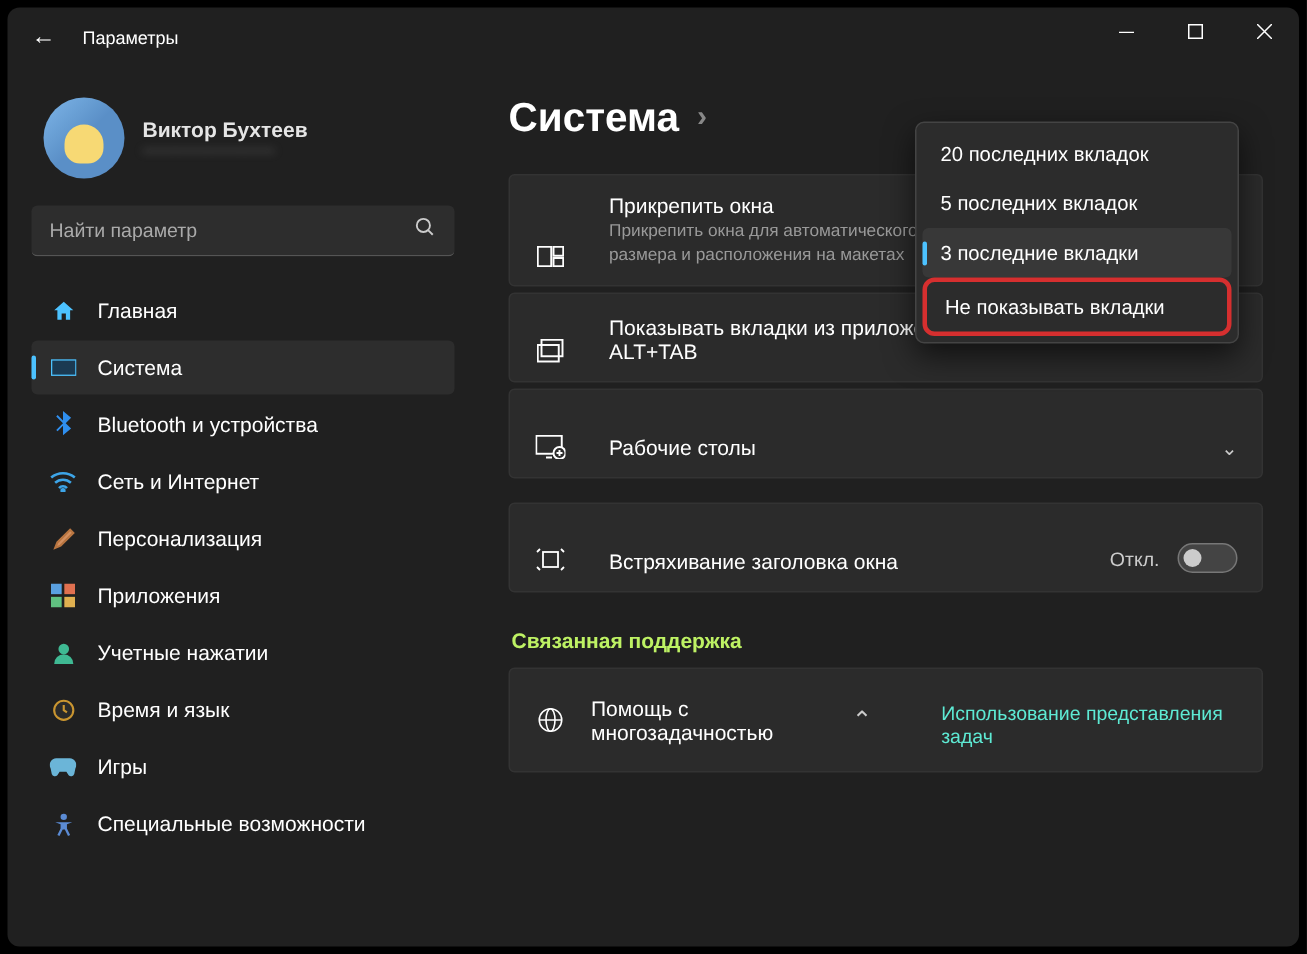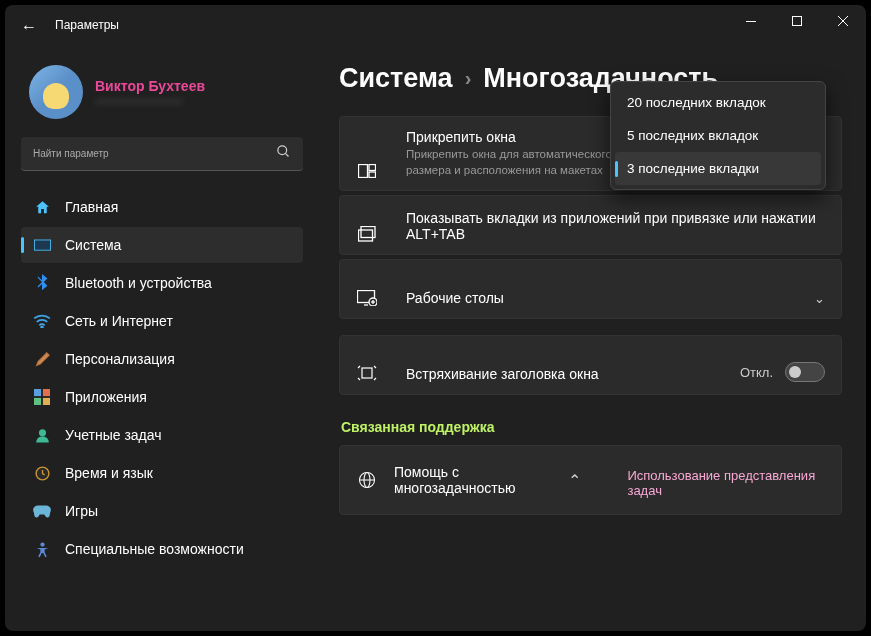--- a/index.html
+++ b/index.html
@@ -8,24 +8,24 @@
 .win { width:861px; height:626px; background:#202020; border-radius:8px; overflow:hidden; position:relative; display:flex; flex-direction:column; }
 .titlebar { height:40px; display:flex; align-items:center; padding-left:16px; color:#fff; font-size:12px; }
 .titlebar .back { color:#fff; margin-right:18px; font-size:16px; }
 .winbtns { position:absolute; right:0; top:0; display:flex; }
 .winbtn { width:46px; height:32px; display:flex; align-items:center; justify-content:center; color:#fff; font-size:10px; }
 .body { display:flex; flex:1; overflow:hidden; }
 .side { width:310px; padding:8px 12px 0 16px; display:flex; flex-direction:column; }
 .profile { display:flex; align-items:center; gap:12px; padding:12px 8px 18px 8px; }
 .avatar { width:54px; height:54px; border-radius:50%; background:linear-gradient(135deg,#7eb6e8 0%,#5a8fc7 50%); position:relative; overflow:hidden; }
 .avatar::after{content:'';position:absolute;left:14px;top:18px;width:26px;height:26px;background:#f7d974;border-radius:50% 50% 40% 40%;}
-.profile .name { color:#ec4899; font-size:14px; font-weight:600; }
+.profile .name { color:#e5e5e5; font-size:14px; font-weight:600; }
 .profile .sub { color:#888; font-size:11px; filter:blur(3px); }
 .search { display:flex; align-items:center; background:#2d2d2d; border-radius:4px; height:34px; padding:0 12px; margin-bottom:18px; border-bottom:1px solid #555; }
-.search input { flex:1; background:none; border:none; color:#ccc; font-size:10px; outline:none; }
+.search input { flex:1; background:none; border:none; color:#ccc; font-size:13px; outline:none; }
 .search input::placeholder{color:#aaa;}
 .nav { display:flex; flex-direction:column; gap:2px; }
 .navitem { display:flex; align-items:center; gap:14px; height:36px; padding:0 12px; border-radius:4px; color:#fff; font-size:14px; cursor:pointer; position:relative; }
 .navitem.active { background:#2d2d2d; }
 .navitem.active::before { content:''; position:absolute; left:0; top:10px; width:3px; height:16px; background:#4cc2ff; border-radius:2px; }
 .navicon { width:18px; height:18px; display:flex; align-items:center; justify-content:center; }
 .main { flex:1; padding:18px 24px 0 24px; overflow-y:auto; }
 .main::-webkit-scrollbar{width:4px;} .main::-webkit-scrollbar-thumb{background:#555;border-radius:2px;}
 .crumb { display:flex; align-items:center; gap:12px; color:#fff; font-size:27px; font-weight:600; margin-bottom:22px; }
 .crumb .sep { color:#888; font-size:20px; }
@@ -39,21 +39,21 @@
 .toggle::after{content:'';position:absolute;width:12px;height:12px;background:#ccc;border-radius:50%;left:3px;top:3px;}
 .toggle.on{background:#4cc2ff;border-color:#4cc2ff;}
 .toggle.on::after{left:auto;right:3px;background:#000;}
 .chev { color:#ccc; }
 .section-h { color:#bef264; font-size:14px; font-weight:600; margin:24px 0 10px 2px; }
 .dropdown { position:absolute; background:#2c2c2c; border:1px solid #444; border-radius:6px; width:216px; padding:4px; box-shadow:0 8px 20px rgba(0,0,0,.6); }
 .dditem { color:#fff; font-size:13.5px; padding:9px 12px; border-radius:4px; position:relative; cursor:pointer; }
 .dditem.sel { background:#383838; }
 .dditem.sel::before { content:''; position:absolute; left:0; top:9px; width:3px; height:16px; background:#4cc2ff; border-radius:2px; }
 .dditem.highlight { border:3px solid #d62f2f; border-radius:8px; }
-.subrow { color:#f9a8d4; font-size:13px; padding:10px 0 4px 40px; }
+.subrow { color:#5eead4; font-size:13px; padding:10px 0 4px 40px; }
 .clip { position:relative; }
 </style>
 </head>
 <body>
 
 <div class="frame">
 <div class="win">
   <div class="titlebar">
     <span class="back">←</span>
     <span>Параметры</span>
@@ -148,21 +148,21 @@
               </span>
               <span>Приложения</span>
             </div>
             <div class="navitem">
               <span class="navicon">
                 <svg width="17" height="17" viewBox="0 0 24 24" fill="#3fb993">
                   <circle cx="12" cy="8" r="5"></circle>
                   <path d="M3 22a9 9 0 0118 0z"></path>
                 </svg>
               </span>
-              <span>Учетные задач</span>
+              <span>Учетные нажатии</span>
             </div>
             <div class="navitem">
               <span class="navicon">
                 <svg width="17" height="17" viewBox="0 0 24 24" fill="none" stroke="#c99530" stroke-width="2">
                   <circle cx="12" cy="12" r="9" fill="#2a2a2a"></circle>
                   <path d="M12 7v5l3 2"></path>
                 </svg>
               </span>
               <span>Время и язык</span>
             </div>
@@ -183,21 +183,20 @@
               </span>
               <span>Специальные возможности</span>
             </div>
           </div>
     </div>
 
     <div class="main clip">
       <div class="crumb">
         <span>Система</span>
         <span class="sep">›</span>
-        <span>Многозадачность</span>
       </div>
 
       <div class="card">
         <div class="cardicon">
               <svg width="18" height="14" viewBox="0 0 18 14" fill="none" stroke="#fff" stroke-width="1.3">
                 <rect x="0.5" y="0.5" width="9" height="13"></rect>
                 <rect x="11" y="0.5" width="6.5" height="6"></rect>
                 <rect x="11" y="8" width="6.5" height="5.5"></rect>
               </svg>
             </div>
@@ -273,17 +272,18 @@
           <div class="cardtitle" style="flex:1">Помощь с многозадачностью</div>
           <span class="chev">⌃</span>
         </div>
         <div class="subrow">Использование представления задач</div>
       </div>
 
       <div class="dropdown" id="dd" style="left:295px; top:36px;">
             <div class="dditem">20 последних вкладок</div>
             <div class="dditem">5 последних вкладок</div>
             <div class="dditem sel">3 последние вкладки</div>
+            <div class="dditem highlight">Не показывать вкладки</div>
           </div>
     </div>
   </div>
 </div>
 </div>
 
 </body></html>

